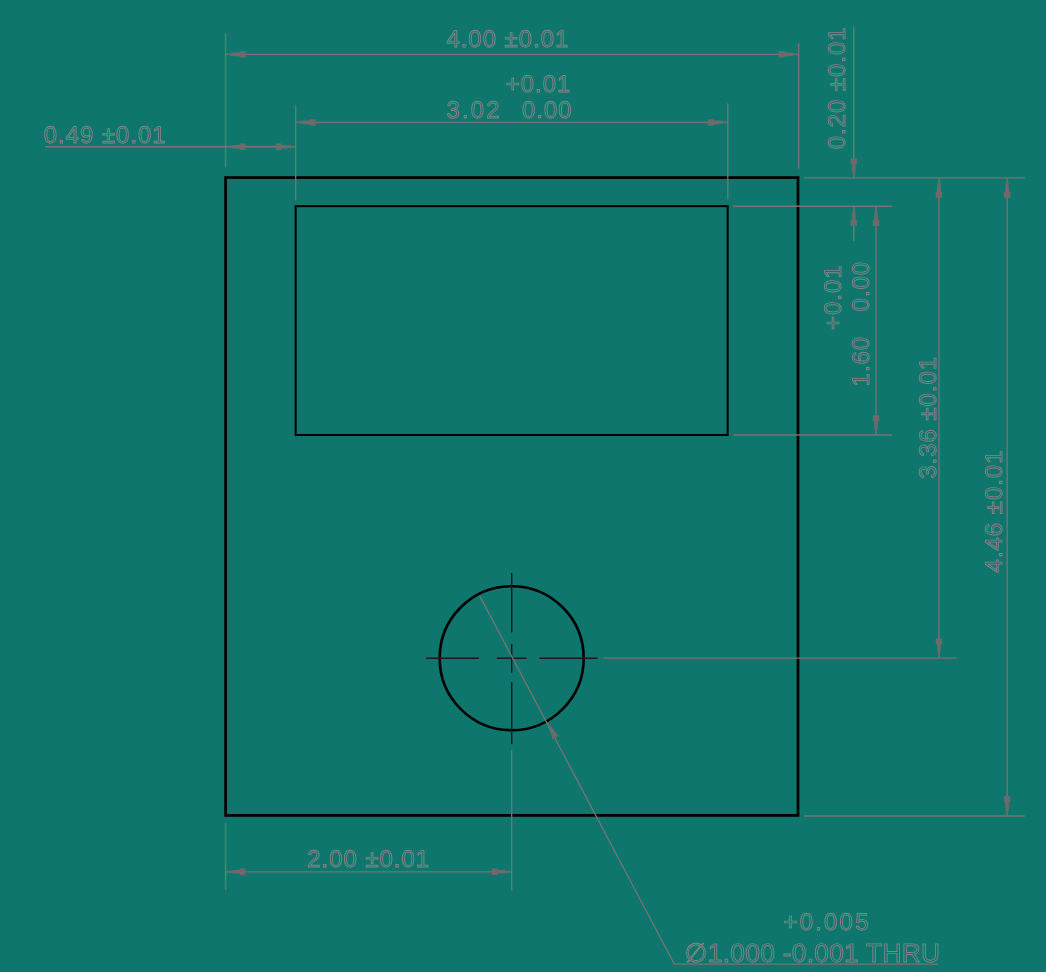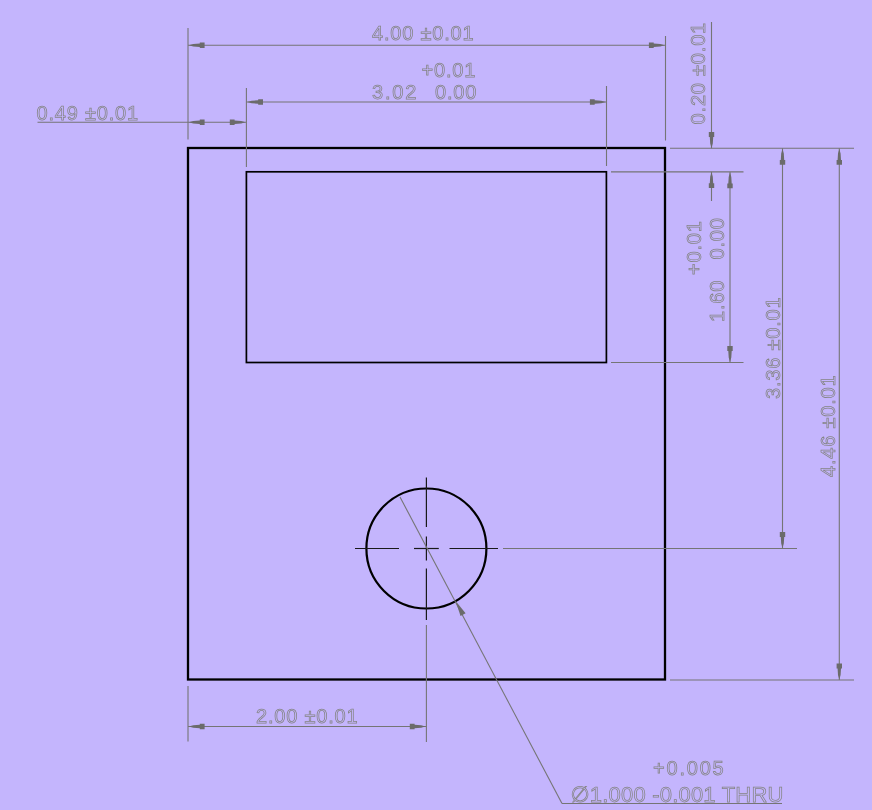--- a/index.html
+++ b/index.html
@@ -1,16 +1,16 @@
 <!DOCTYPE html>
 <html><head>
 <meta charset="utf-8">
 <style>
   html,body{margin:0;padding:0;background:#ffffff;}
-  .wrap{width:872px;height:810px;position:relative;overflow:hidden;background:#c4b5fd;}
+  .wrap{width:872px;height:810px;position:relative;overflow:hidden;background:#0f766e;}
   svg{position:absolute;left:0;top:0;}
   text{font-family:"Liberation Sans", sans-serif;fill:none;stroke:#858585;stroke-width:0.75px;font-size:20px;letter-spacing:0.8px;}
 </style>
 </head>
 <body>
 <div class="wrap">
 <svg width="872" height="810" viewBox="0 0 872 810">
 
   <rect x="188" y="148" width="477" height="531.5" fill="none" stroke="#000000" stroke-width="2.3"></rect>
 

